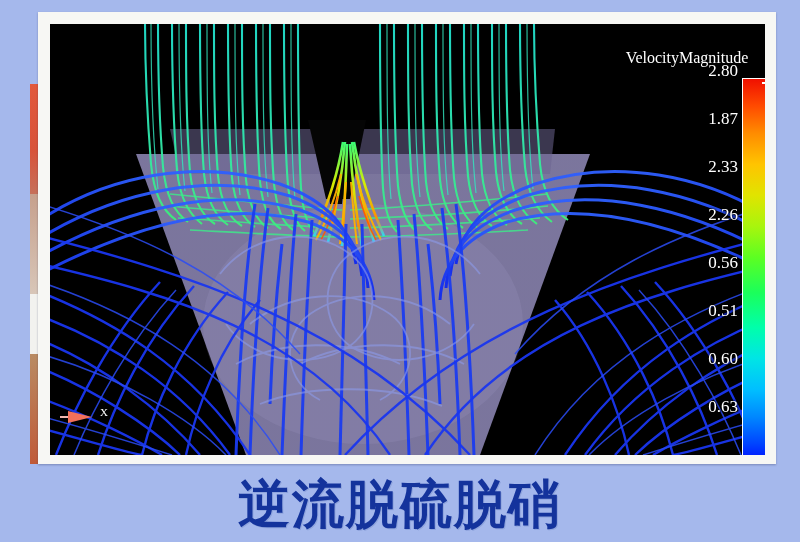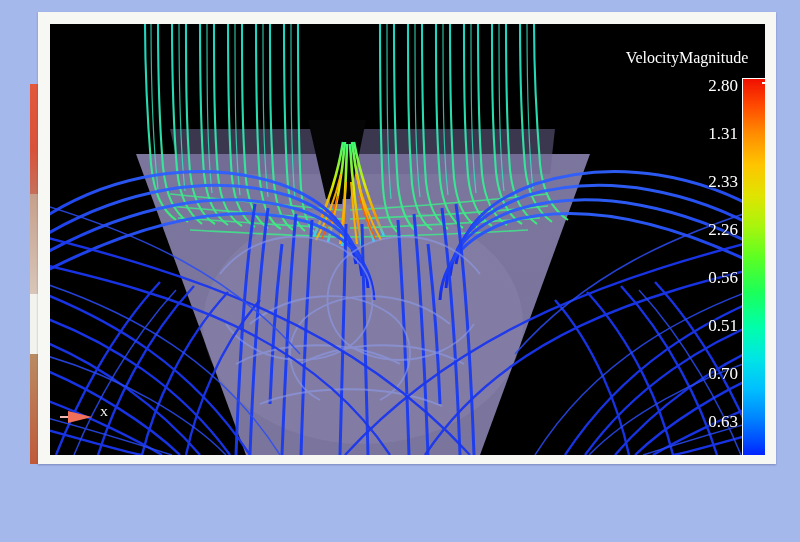--- a/index.html
+++ b/index.html
@@ -40,21 +40,21 @@
   }
   .cb-bar{
     position:absolute;left:50px;top:34px;width:22px;height:388px;
     border:1.5px solid #fff;
     background:linear-gradient(to top,
       #0000ff 0%, #0044ff 6%, #0088ff 13%, #00bfff 20%,
       #00e5e5 28%, #00ffaa 36%, #1bff5a 45%, #5cff22 54%,
       #a8f50d 62%, #e0e400 70%, #ffc400 78%, #ff8c00 86%,
       #ff4b00 93%, #f01000 100%);
   }
-  .cb-ticks{position:absolute;left:-18px;top:28px;width:64px;height:400px;}
+  .cb-ticks{position:absolute;left:-18px;top:13px;width:64px;height:400px;}
   .cb-tick{
     position:absolute;right:0;width:64px;text-align:right;
     color:#fff;font-family:"Liberation Serif", serif;font-size:17px;
     text-shadow:0 0 3px #000,0 0 2px #000;
     transform:translateY(-50%);
   }
   .cb-mark{position:absolute;background:#fff;height:2px;width:14px;left:70px;}
   .cb-mark-max{top:38px;}
 
   
@@ -280,30 +280,31 @@
           <polygon points="10,5 34,11 10,17" fill="#f2705a"></polygon>
         </svg>
         <span class="axis-label">X</span>
       </div>
 
       <div class="cb-wrap">
         <div class="cb-title">VelocityMagnitude</div>
         <div class="cb-bar"></div>
         <div class="cb-ticks">
           <div class="cb-tick" style="top:14px">2.80</div>
-          <div class="cb-tick" style="top:62px">1.31</div>
+          <div class="cb-tick" style="top:62px">1.87</div>
           <div class="cb-tick" style="top:110px">2.33</div>
           <div class="cb-tick" style="top:158px">2.26</div>
           <div class="cb-tick" style="top:206px">0.56</div>
           <div class="cb-tick" style="top:254px">0.51</div>
-          <div class="cb-tick" style="top:302px">0.70</div>
+          <div class="cb-tick" style="top:302px">0.60</div>
           <div class="cb-tick" style="top:350px">0.63</div>
 
         </div>
         <div class="cb-mark cb-mark-max"></div>
 
       </div>
 
     </div>
   </div>
 
+  <div class="caption">逆流脱硫脱硝</div>
 
 </div>
 
 </body></html>

